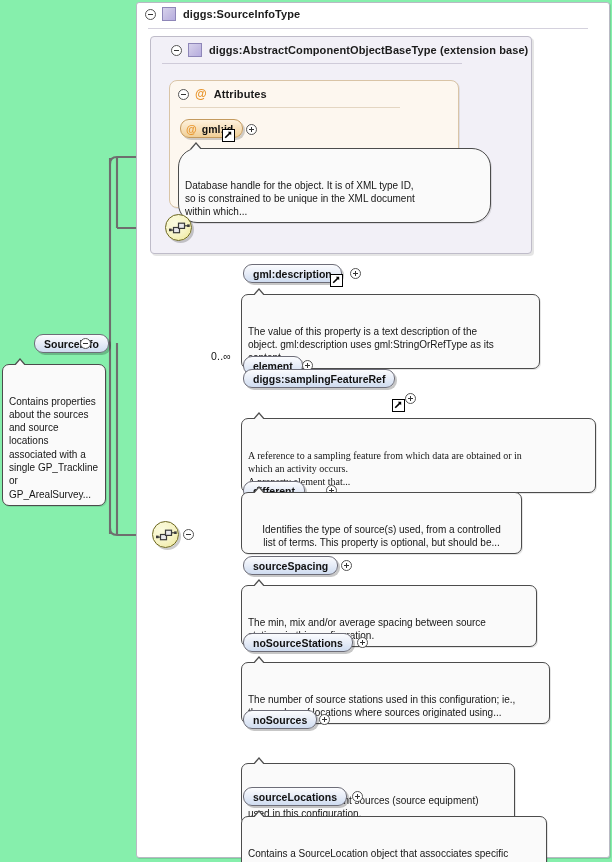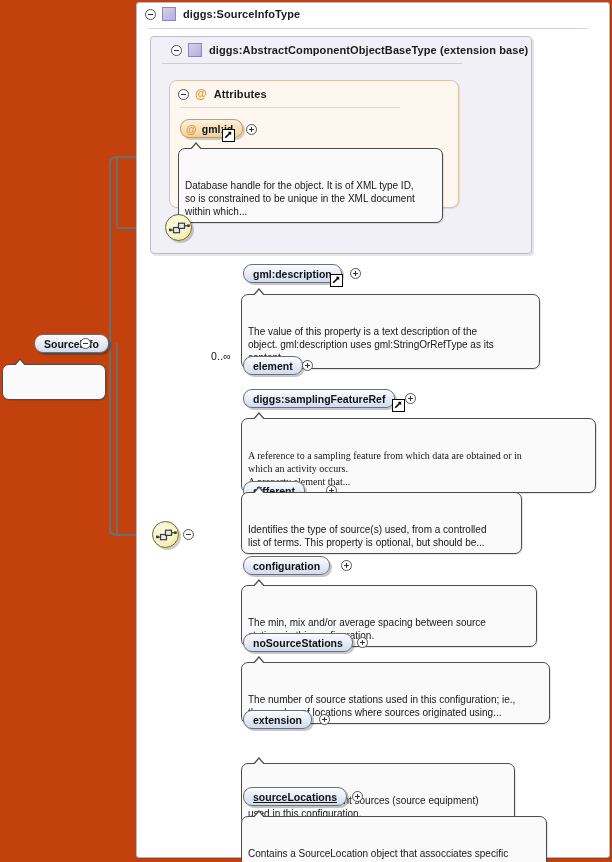--- a/index.html
+++ b/index.html
@@ -9,21 +9,21 @@
   }
   body {
     font-family: "Liberation Sans", sans-serif;
     -webkit-font-smoothing: antialiased;
   }
   #canvas {
     position: relative;
     width: 612px;
     height: 862px;
     overflow: hidden;
-    background: #c2410c;
+    background: #86efac;
   }
   #wires {
     position: absolute;
     left: 0; top: 0;
     width: 612px; height: 862px;
     pointer-events: none;
   }
 
   
   .frame {
@@ -291,21 +291,21 @@
     <span>gml:id</span>
   </div>
   <div class="refarrow" style="left:222px; top:129px;">
     <svg width="10" height="10" viewBox="0 0 10 10">
       <path d="M2.2 7.8 L7.4 2.6" stroke="#000" stroke-width="1.6"></path>
       <path d="M8.2 1.8 L8.2 5.2 L4.8 1.8 Z" fill="#000"></path>
     </svg>
   </div>
   <div class="toggle plus abs" style="left:246px; top:124px;"></div>
 
-  <div class="doc" style="left:178px; top:148px; width:265px;">
+  <div class="doc" style="left:178px; top:148px; width:313px;border-radius:19px;">
     <span class="tip-out"></span><span class="tip-in"></span>
     <span>Database handle for the object. It is of XML type ID,
 so is constrained to be unique in the XML document
 within which...</span>
   </div>
 
   <div class="seq" style="left:165px; top:214px;">
     <svg width="21" height="17" viewBox="0 0 21 17">
       <g fill="#e9e9ec" stroke="#3a3a3a" stroke-width="1.2">
         <rect x="4.5" y="7.5" width="6" height="5.2"></rect>
@@ -321,20 +321,27 @@
       </g>
     </svg>
   </div>
 
   <div class="ebox" style="left:4px; top:334px;margin-left:30px;">
     <span>SourceInfo</span>
   </div>
   <div class="toggle abs" style="left:80px; top:338px;"></div>
   <div class="doc" style="left:2px; top:364px; width:104px;">
     <span class="tip-out"></span><span class="tip-in"></span>
+    <span>Contains properties
+about the sources
+and source
+locations
+associated with a
+single GP_Trackline
+or GP_ArealSurvey...</span>
   </div>
 
   <div class="seq" style="left:152px; top:521px;">
     <svg width="21" height="17" viewBox="0 0 21 17">
       <g fill="#e9e9ec" stroke="#3a3a3a" stroke-width="1.2">
         <rect x="4.5" y="7.5" width="6" height="5.2"></rect>
         <rect x="9.5" y="3.2" width="6" height="5.2"></rect>
       </g>
       <g stroke="#3a3a3a" stroke-width="1.2">
         <path d="M1.5 10.1 H4.5"></path>
@@ -364,78 +371,78 @@
 object. gml:description uses gml:StringOrRefType as its
 content...</span>
   </div>
 
   <div class="occ" style="left:211px; top:350px;">0..∞</div>
   <div class="ebox" style="left:243px; top:356px;">
     <span>element</span>
   </div>
   <div class="toggle plus abs" style="left:302px; top:360px;"></div>
 
-  <div class="ebox" style="left:243px; top:389px;">
+  <div class="ebox" style="left:243px; top:369px;">
     <span>diggs:samplingFeatureRef</span>
   </div>
   <div class="refarrow" style="left:392px; top:399px;">
     <svg width="10" height="10" viewBox="0 0 10 10">
       <path d="M2.2 7.8 L7.4 2.6" stroke="#000" stroke-width="1.6"></path>
       <path d="M8.2 1.8 L8.2 5.2 L4.8 1.8 Z" fill="#000"></path>
     </svg>
   </div>
   <div class="toggle plus abs" style="left:405px; top:393px;"></div>
   <div class="doc" style="left:241px; top:418px; width:355px;font-family:Liberation Serif, serif;">
     <span class="tip-out"></span><span class="tip-in"></span>
     <span>A reference to a sampling feature from which data are obtained or in
 which an activity occurs.
 A property element that...</span>
   </div>
 
   <div class="ebox" style="left:243px; top:481px;">
     <span>different</span>
   </div>
   <div class="toggle plus abs" style="left:326px; top:485px;"></div>
-  <div class="doc" style="left:241px; top:492px; width:281px;">
+  <div class="doc" style="left:241px; top:492px; width:281px;text-align:center;">
     <span class="tip-out"></span><span class="tip-in"></span>
     <span>Identifies the type of source(s) used, from a controlled
 list of terms. This property is optional, but should be...</span>
   </div>
 
   <div class="ebox" style="left:243px; top:556px;">
-    <span>configuration</span>
+    <span>sourceSpacing</span>
   </div>
   <div class="toggle plus abs" style="left:341px; top:560px;"></div>
   <div class="doc" style="left:241px; top:585px; width:296px;">
     <span class="tip-out"></span><span class="tip-in"></span>
     <span>The min, mix and/or average spacing between source
 stations in this configuration.</span>
   </div>
 
   <div class="ebox" style="left:243px; top:633px;">
     <span>noSourceStations</span>
   </div>
   <div class="toggle plus abs" style="left:357px; top:637px;"></div>
   <div class="doc" style="left:241px; top:662px; width:309px;">
     <span class="tip-out"></span><span class="tip-in"></span>
     <span>The number of source stations used in this configuration; ie.,
 the number of locations where sources originated using...</span>
   </div>
 
   <div class="ebox" style="left:243px; top:710px;">
-    <span>extension</span>
+    <span>noSources</span>
   </div>
   <div class="toggle plus abs" style="left:319px; top:714px;"></div>
   <div class="doc" style="left:241px; top:739px; width:274px;margin-top:24px;">
     <span class="tip-out"></span><span class="tip-in"></span>
     <span>The number of different sources (source equipment)
 used in this configuration.</span>
   </div>
 
-  <div class="ebox" style="left:243px; top:787px;text-decoration:underline;">
+  <div class="ebox" style="left:243px; top:787px;">
     <span>sourceLocations</span>
   </div>
   <div class="toggle plus abs" style="left:352px; top:791px;"></div>
   <div class="doc" style="left:241px; top:816px; width:306px;">
     <span class="tip-out"></span><span class="tip-in"></span>
     <span>Contains a SourceLocation object that assocciates specific
 receiver instruments to their locations.</span>
   </div>
 
 </div>

